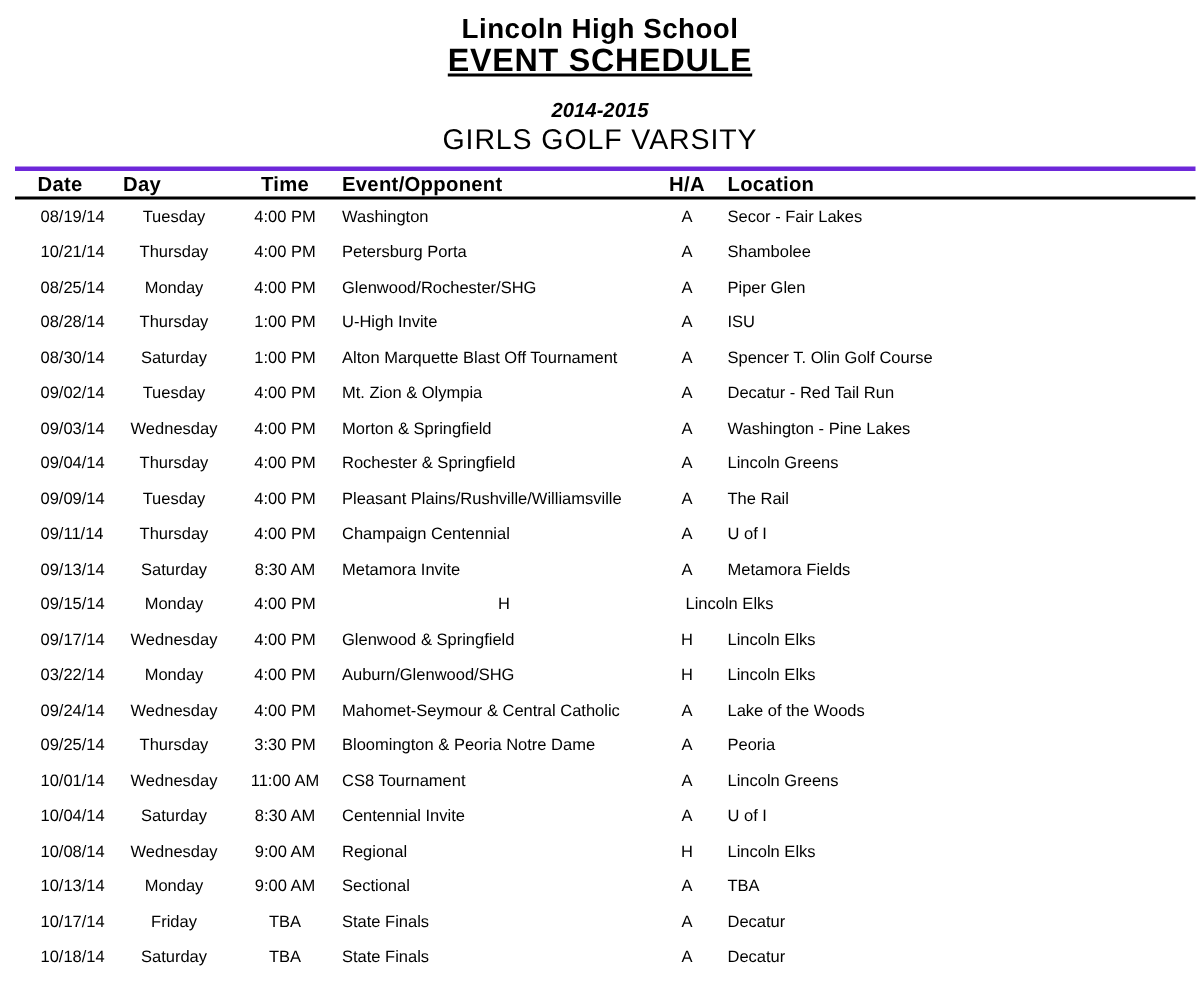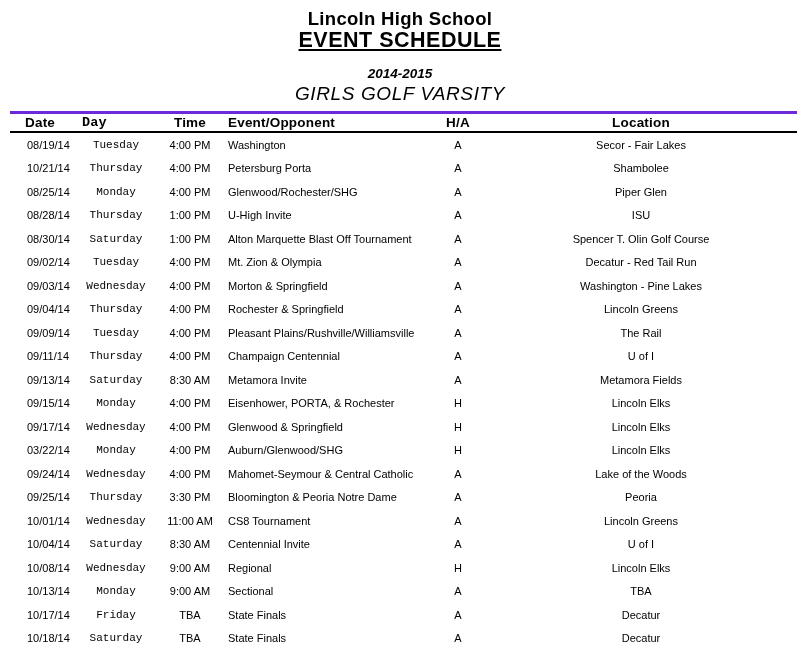--- a/index.html
+++ b/index.html
@@ -54,21 +54,20 @@
     font-weight: bold;
     font-style: italic;
   }
   .t-team {
     position: absolute;
     top: 83px;
     left: 0;
     width: 100%;
     text-align: center;
     font-size: 19px;
-    font-style: italic;
     letter-spacing: 0.6px;
   }
 
   
   .schedule {
     position: absolute;
     left: 10px;
     top: 111px;
     width: 787px;
     border-top: 3px solid #6d28d9;
@@ -86,26 +85,26 @@
     letter-spacing: 0.2px;
   }
   .row {
     height: 23.5px;
     align-items: center;
     font-size: 11px;
   }
   .c { white-space: nowrap; overflow: visible; }
   .c.date { text-align: left; padding-left: 17px; }
   .hdr .c.date { padding-left: 15px; }
-  .c.day  { text-align: center; font-family: Liberation Mono, monospace; }
+  .c.day  { text-align: center; }
   .hdr .c.day { text-align: left; padding-left: 2px; }
   .c.time { text-align: center; }
   .c.event { text-align: left; }
   .c.ha   { text-align: center; }
-  .c.loc  { text-align: center; padding-left: 13px; }
+  .c.loc  { text-align: left; padding-left: 13px; }
 </style>
 </head>
 <body>
 
 <div class="page">
 
   <div class="t-school">Lincoln High School</div>
   <div class="t-doc">EVENT SCHEDULE</div>
   <div class="t-season">2014-2015</div>
   <div class="t-team">GIRLS GOLF VARSITY</div>
@@ -205,21 +204,20 @@
       <div class="c day">Saturday</div>
       <div class="c time">8:30 AM</div>
       <div class="c event">Metamora Invite</div>
       <div class="c ha">A</div>
       <div class="c loc">Metamora Fields</div>
     </div>
         <div class="grid-row row">
       <div class="c date">09/15/14</div>
       <div class="c day">Monday</div>
       <div class="c time">4:00 PM</div>
-      <div class="c event">Eisenhower, PORTA, &amp; Rochester</div>
       <div class="c ha">H</div>
       <div class="c loc">Lincoln Elks</div>
     </div>
         <div class="grid-row row">
       <div class="c date">09/17/14</div>
       <div class="c day">Wednesday</div>
       <div class="c time">4:00 PM</div>
       <div class="c event">Glenwood &amp; Springfield</div>
       <div class="c ha">H</div>
       <div class="c loc">Lincoln Elks</div>

